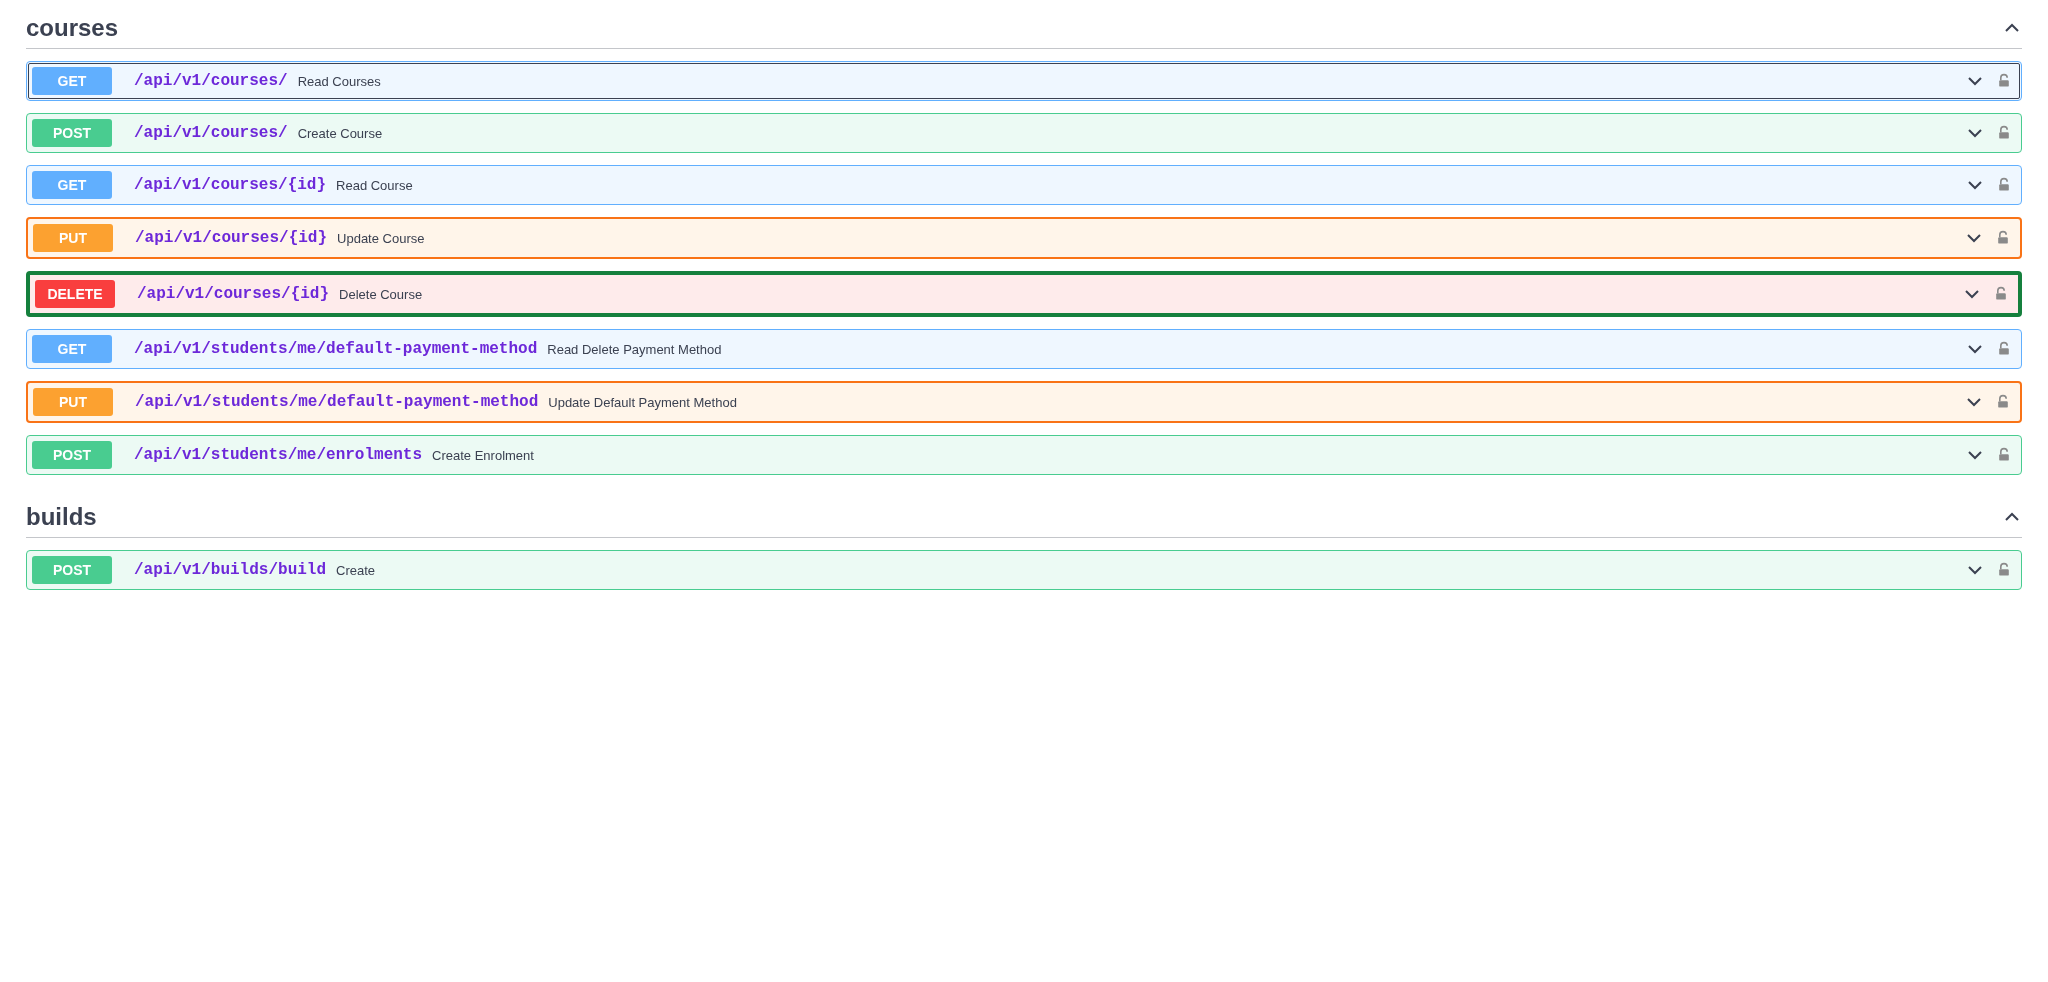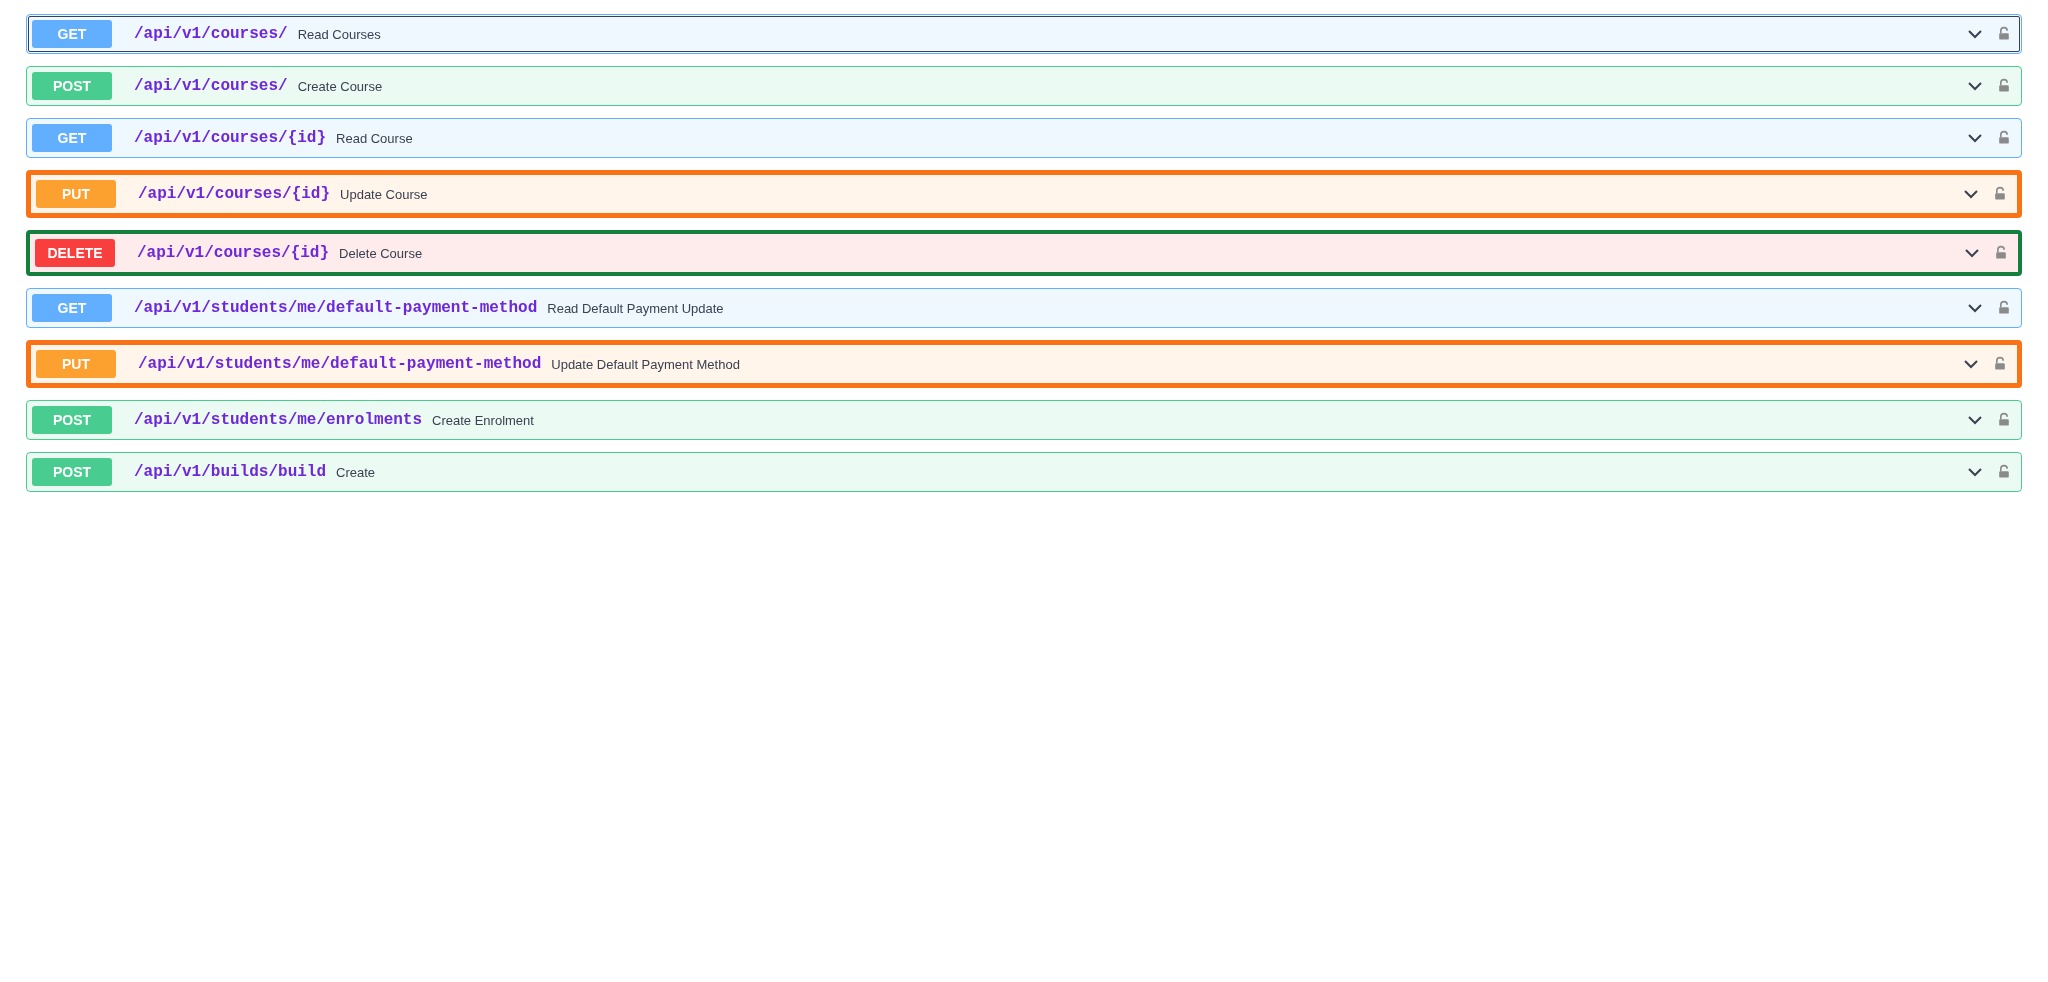--- a/index.html
+++ b/index.html
@@ -67,32 +67,40 @@
   .chevron-down, .chevron-up {
     width: 20px; height: 20px; display:flex; align-items:center; justify-content:center;
   }
   .lock-icon {
     width: 18px; height: 18px; display:flex; align-items:center; justify-content:center;
     color: #7e7e7e;
   }
   
   .opblock-get   { background: rgba(97,175,254,.1); border: 1px solid #61affe; }
   .opblock-post  { background: rgba(73,204,144,.1); border: 1px solid #49cc90; }
-  .opblock-put   { background: rgba(252,161,48,.1); border: 5px solid #f97316; }
+  .opblock-put   { background: rgba(252,161,48,.1); border: 2px solid #f97316; }
   .opblock-delete{ background: rgba(249,62,62,.1);  border: 4px solid #15803d; }
   .badge-get    { background: #61affe; }
   .badge-post   { background: #49cc90; }
   .badge-put    { background: #fca130; }
   .badge-delete { background: #f93e3e; }
   svg { display: block; }
 </style>
 </head>
 <body>
 
 <div id="root">
+    <div class="section-header">
+      <span class="section-title">courses</span>
+      <span class="chevron-up">
+        <svg viewBox="0 0 20 20" width="20" height="20">
+          <path d="M4 13 L10 7 L16 13" fill="none" stroke="#3b4151" stroke-width="2"></path>
+        </svg>
+      </span>
+    </div>
     <div class="opblock opblock-get highlight">
       <span class="method-badge badge-get">GET</span>
       <span class="op-path">/api/v1/courses/</span>
       <span class="op-summary">Read Courses</span>
       <span class="op-controls">
         <span class="chevron-down">
           <svg viewBox="0 0 20 20" width="20" height="20">
             <path d="M4 7 L10 13 L16 7" fill="none" stroke="#3b4151" stroke-width="2"></path>
           </svg>
         </span>
@@ -172,21 +180,21 @@
           <svg viewBox="0 0 20 20" width="16" height="16">
             <path d="M6 9 V6 a4 4 0 0 1 8 0" fill="none" stroke="#8a8a8a" stroke-width="2"></path>
             <rect x="4" y="9" width="12" height="8" rx="1.5" fill="#8a8a8a"></rect>
           </svg>
         </span>
       </span>
     </div>
     <div class="opblock opblock-get">
       <span class="method-badge badge-get">GET</span>
       <span class="op-path">/api/v1/students/me/default-payment-method</span>
-      <span class="op-summary">Read Default Payment Update</span>
+      <span class="op-summary">Read Delete Payment Method</span>
       <span class="op-controls">
         <span class="chevron-down">
           <svg viewBox="0 0 20 20" width="20" height="20">
             <path d="M4 7 L10 13 L16 7" fill="none" stroke="#3b4151" stroke-width="2"></path>
           </svg>
         </span>
         <span class="lock-icon">
           <svg viewBox="0 0 20 20" width="16" height="16">
             <path d="M6 9 V6 a4 4 0 0 1 8 0" fill="none" stroke="#8a8a8a" stroke-width="2"></path>
             <rect x="4" y="9" width="12" height="8" rx="1.5" fill="#8a8a8a"></rect>
@@ -223,20 +231,28 @@
           </svg>
         </span>
         <span class="lock-icon">
           <svg viewBox="0 0 20 20" width="16" height="16">
             <path d="M6 9 V6 a4 4 0 0 1 8 0" fill="none" stroke="#8a8a8a" stroke-width="2"></path>
             <rect x="4" y="9" width="12" height="8" rx="1.5" fill="#8a8a8a"></rect>
           </svg>
         </span>
       </span>
     </div>
+    <div class="section-header">
+      <span class="section-title">builds</span>
+      <span class="chevron-up">
+        <svg viewBox="0 0 20 20" width="20" height="20">
+          <path d="M4 13 L10 7 L16 13" fill="none" stroke="#3b4151" stroke-width="2"></path>
+        </svg>
+      </span>
+    </div>
     <div class="opblock opblock-post">
       <span class="method-badge badge-post">POST</span>
       <span class="op-path">/api/v1/builds/build</span>
       <span class="op-summary">Create</span>
       <span class="op-controls">
         <span class="chevron-down">
           <svg viewBox="0 0 20 20" width="20" height="20">
             <path d="M4 7 L10 13 L16 7" fill="none" stroke="#3b4151" stroke-width="2"></path>
           </svg>
         </span>

